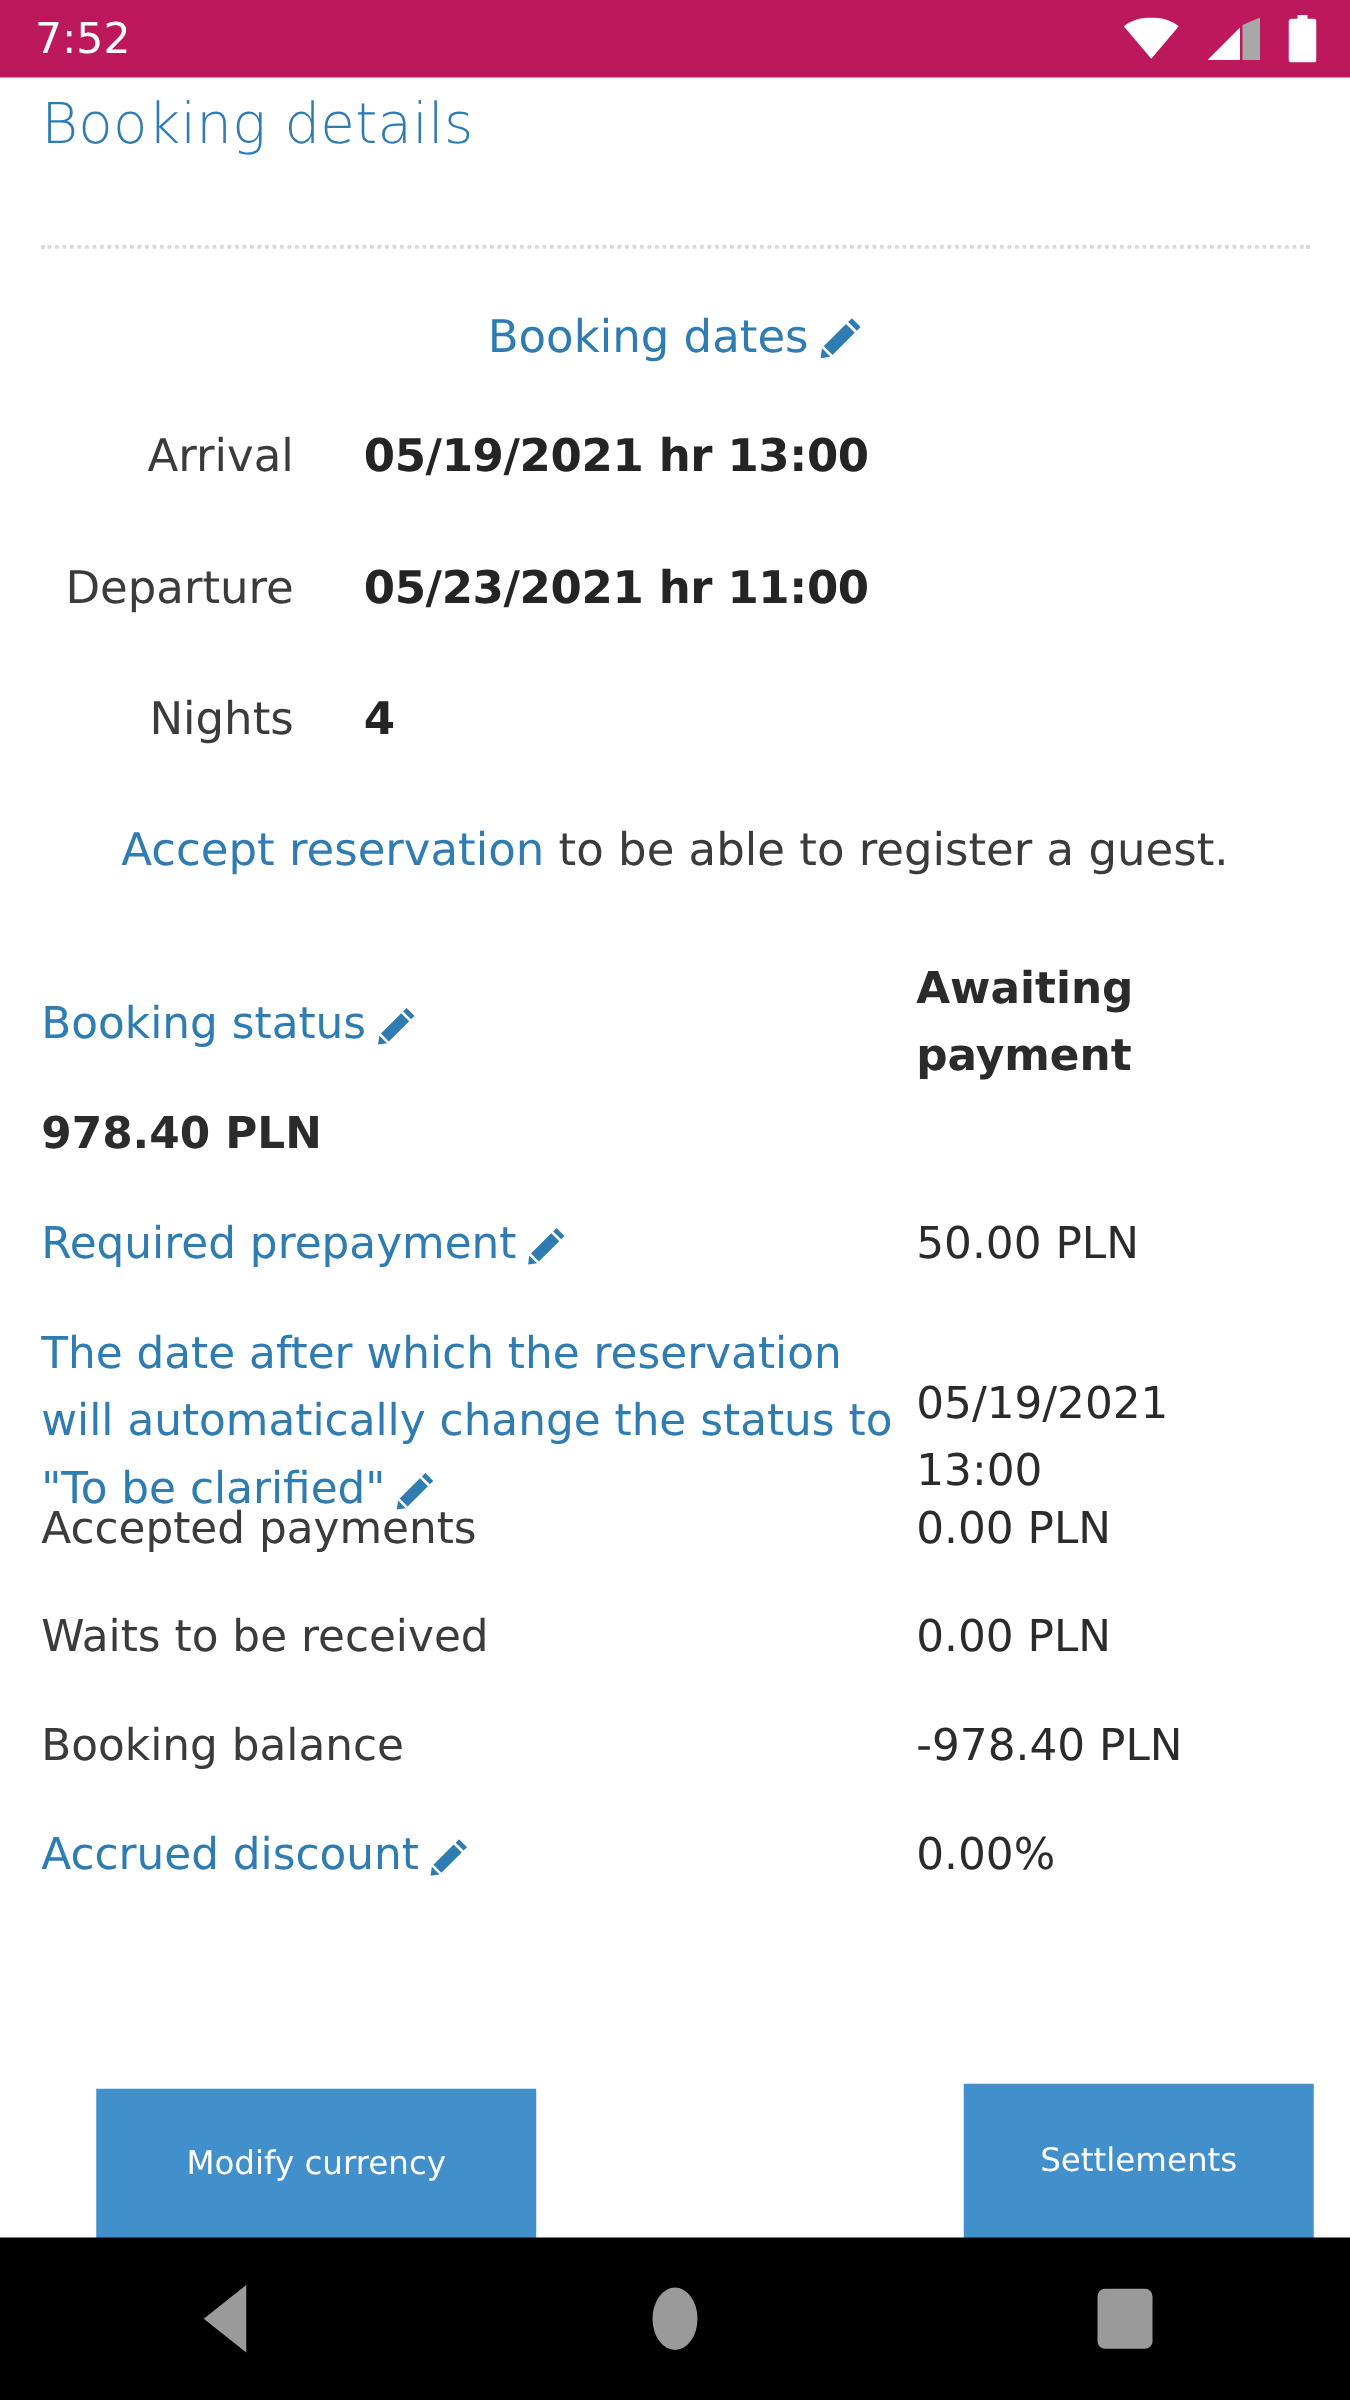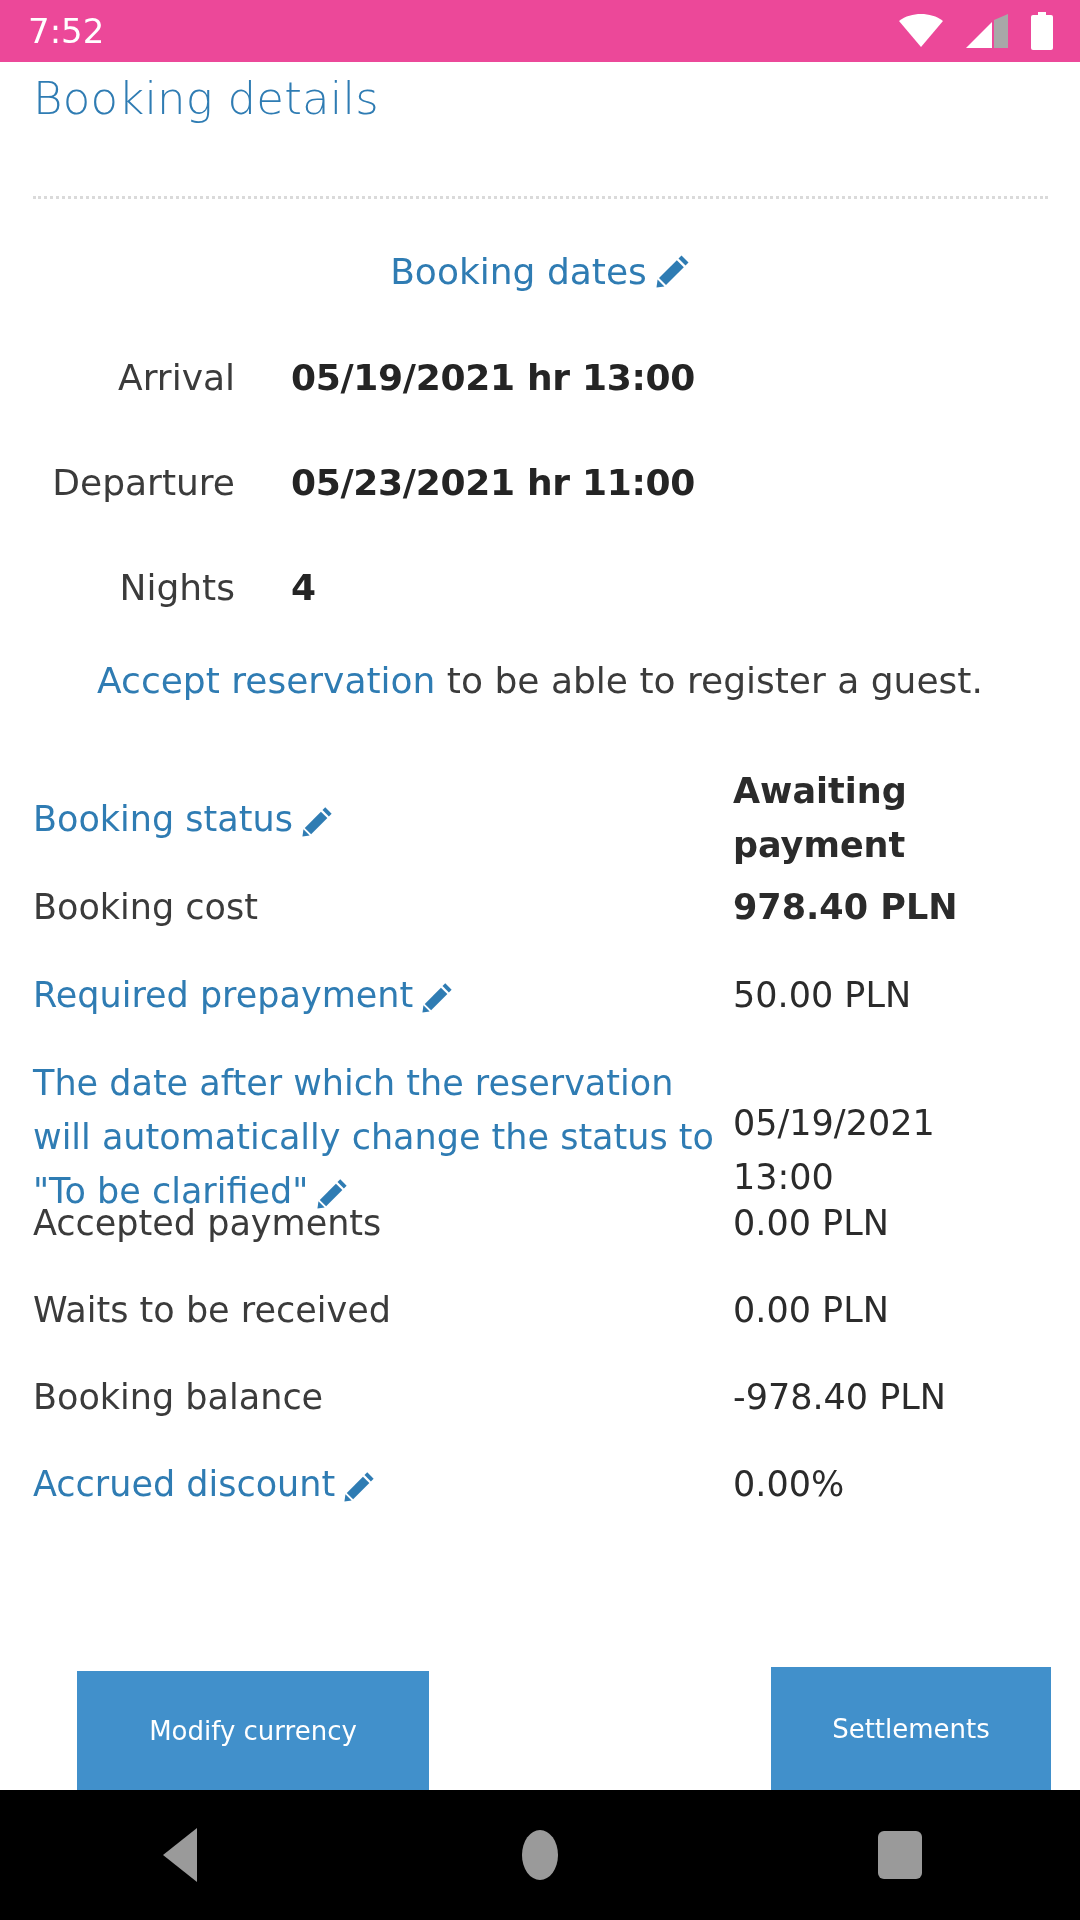--- a/index.html
+++ b/index.html
@@ -7,21 +7,21 @@
     width:1080px; height:1920px;
     background:#ffffff;
     font-family:"DejaVu Sans", sans-serif;
     overflow:hidden;
   }
   .screen { position:relative; width:1080px; height:1920px; background:#fff; }
 
   
   .statusbar{
     position:absolute; left:0; top:0; width:1080px; height:62px;
-    background:#ec4899; display:flex; align-items:center;
+    background:#be185d; display:flex; align-items:center;
   }
   .status-time{
     color:#ffffff; font-size:34px; font-weight:400;
     margin-left:28px; letter-spacing:0px;
     font-family:"DejaVu Sans", sans-serif;
   }
   .status-icons{
     margin-left:auto; margin-right:26px;
     display:flex; align-items:center; gap:22px;
   }
@@ -53,21 +53,20 @@
     position:absolute; left:0; top:345px; width:1080px;
   }
   .date-row{ display:flex; align-items:baseline; height:105px; }
   .date-label{
     width:235px; text-align:right; padding-right:0px;
     font-size:36px; color:#3b3b3b; font-weight:400;
   }
   .date-value{
     margin-left:56px; font-size:36px; color:#242424; font-weight:700;
     letter-spacing:-0.3px;
-    margin-top:12px;
   }
 
   
   .accept-notice{
     position:absolute; left:0; top:660px; width:1080px;
     text-align:center; font-size:36px; color:#3b3b3b; font-weight:400;
   }
   .accept-notice .link{ color:#2f7cb3; }
 
   
@@ -205,21 +204,20 @@
           </svg>
         </span>
       </div>
       <div class="d-value bold">
         <span class="v-line">Awaiting</span>
         <span class="v-line">payment</span>
       </div>
     </div>
 
     <div class="d-row r-cost">
-      <div class="d-label">Booking cost</div>
       <div class="d-value bold">978.40 PLN</div>
     </div>
 
     <div class="d-row r-prepay">
       <div class="d-label link">
         <span>Required prepayment</span><span class="pencil">
           <svg width="31" height="31" viewBox="0 0 34 34">
             <path d="M25.5 1.5 L32.5 8.5 L29.5 11.5 L22.5 4.5 Z" fill="#2f7cb3"></path>
             <path d="M20.8 6.2 L27.8 13.2 L10 31 L3 24 Z" fill="#2f7cb3"></path>
             <path d="M1.6 25.6 L8.4 32.4 L0.5 33.5 Z" fill="#2f7cb3"></path>

